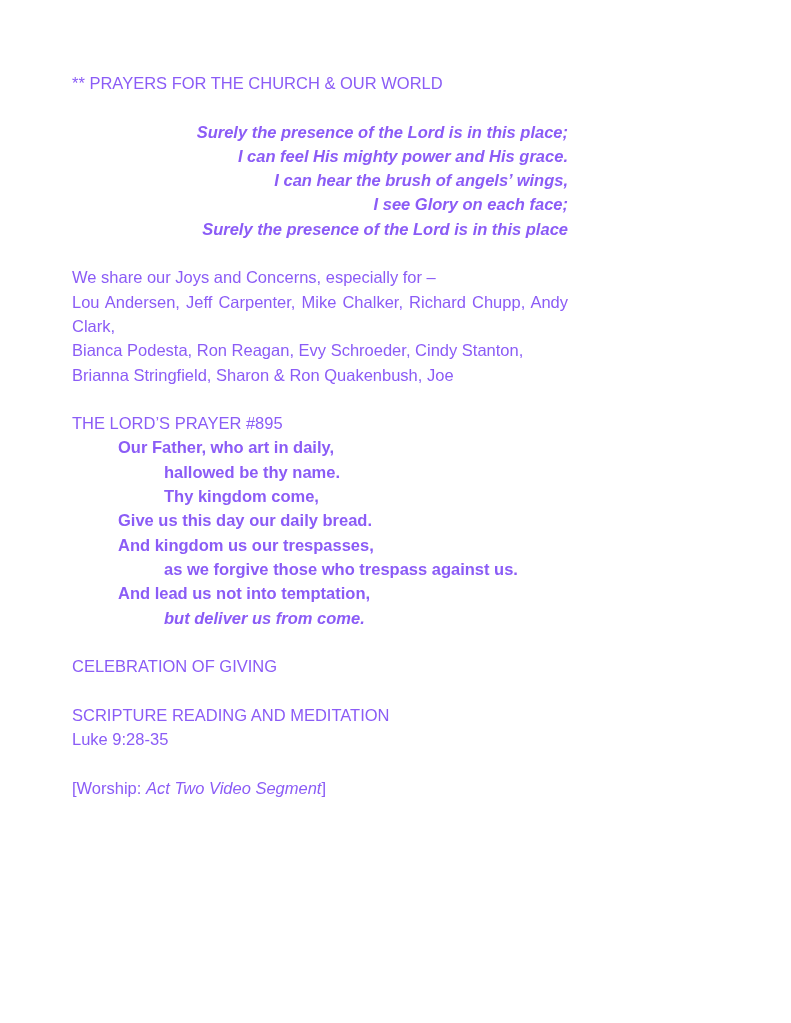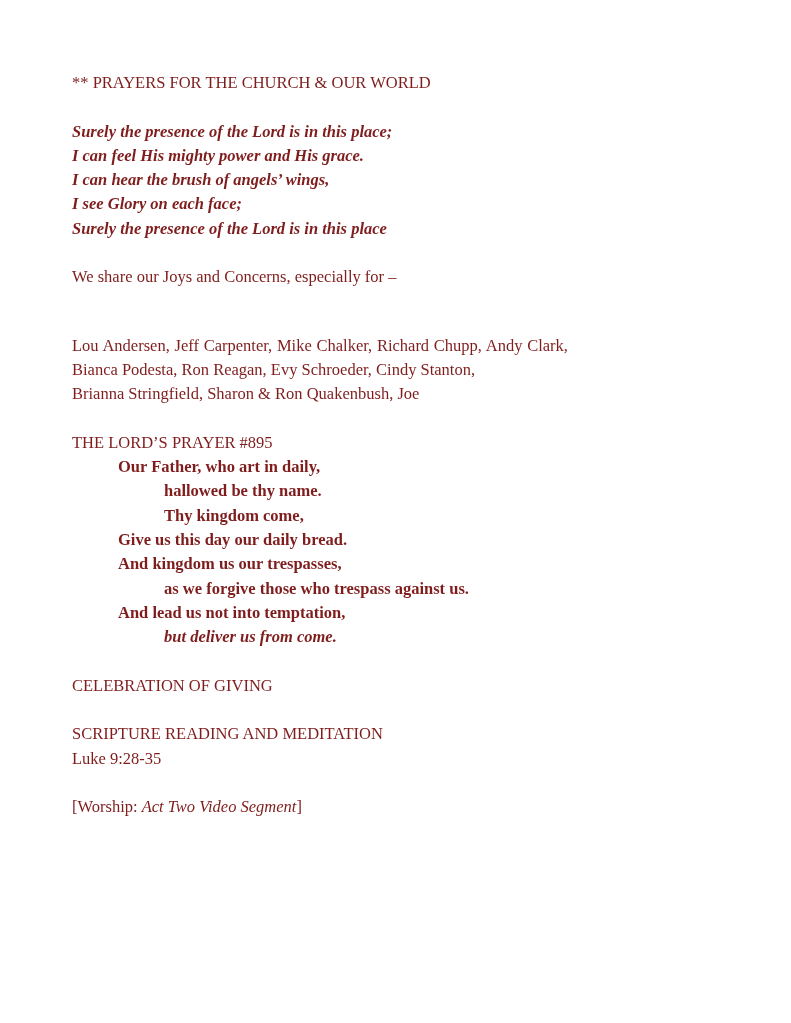--- a/index.html
+++ b/index.html
@@ -2,34 +2,34 @@
 <html><head>
 <meta charset="utf-8">
 <style>
   html, body { margin: 0; padding: 0; background: #ffffff; }
   .page {
     position: relative;
     width: 640px;
     height: 1023px;
     box-sizing: border-box;
     background: #ffffff;
-    color: #7f1d1d;
-    font-family: Liberation Serif, serif;
+    color: #8b5cf6;
+    font-family: Liberation Sans, sans-serif;
     font-size: 16.5px;
     line-height: 24.3px;
     padding: 71px 72px 0 72px;
     overflow: hidden;
   }
   .line { min-height: 24.3px; }
   .blank { height: 24.3px; }
-  .center { text-align: left; }
+  .center { text-align: right; }
   .bi { font-weight: bold; font-style: italic; }
   .b { font-weight: bold; }
   .it { font-style: italic; }
-  .just { text-align: justify; text-align-last: justify; margin-top: 44px; }
+  .just { text-align: justify; text-align-last: justify; }
   .i1 { padding-left: 46px; }
   .i2 { padding-left: 92px; }
 </style>
 </head>
 <body>
 
 <div class="page">
 
   <div class="line">** PRAYERS FOR THE CHURCH &amp; OUR WORLD</div>
   <div class="blank"></div>

